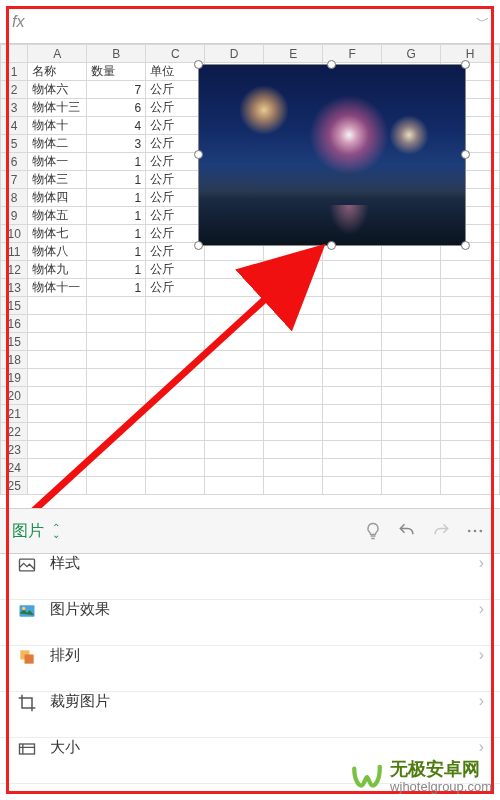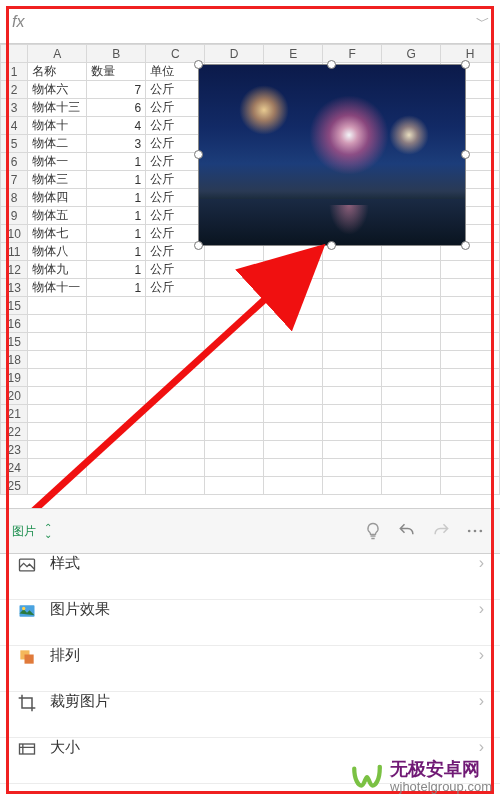--- a/index.html
+++ b/index.html
@@ -130,21 +130,21 @@
     background: #f6f6f6;
     border-top: 1px solid #d0d0d0;
     border-bottom: 1px solid #d0d0d0;
     display: flex;
     align-items: center;
     padding: 0 12px;
     gap: 8px;
   }
   .tab-label {
     color: #1d8f4f;
-    font-size: 12px;
+    font-size: 16px;
   }
   .updown {
     display: inline-flex; flex-direction: column; line-height: 7px; font-size: 10px; color: #1d8f4f;
   }
   .spacer { flex: 1; }
   .tb-ico { width: 26px; height: 26px; color: #888; display:flex; align-items:center; justify-content:center; }
   .tb-ico svg { width: 20px; height: 20px; }
   .menu {
     background: #fff;
   }
@@ -165,21 +165,21 @@
     position: absolute;
     right: 8px;
     bottom: 6px;
     display: flex;
     align-items: center;
     gap: 6px;
     z-index: 60;
     font-size: 14px;
   }
   .watermark .wm-text { display:flex; flex-direction:column; line-height:1.1; }
-  .watermark .wm-main { font-weight: 700; color: #701a75; font-size: 18px; }
+  .watermark .wm-main { font-weight: 700; color: #4d7c0f; font-size: 18px; }
   .watermark .wm-sub { color: #888; font-size: 13px; }
 </style>
 </head>
 <body>
 
 <div class="outer-border"></div>
 
 <div class="fx-bar">
   <span class="fx-label">fx</span>
   <span class="fx-input"></span>

